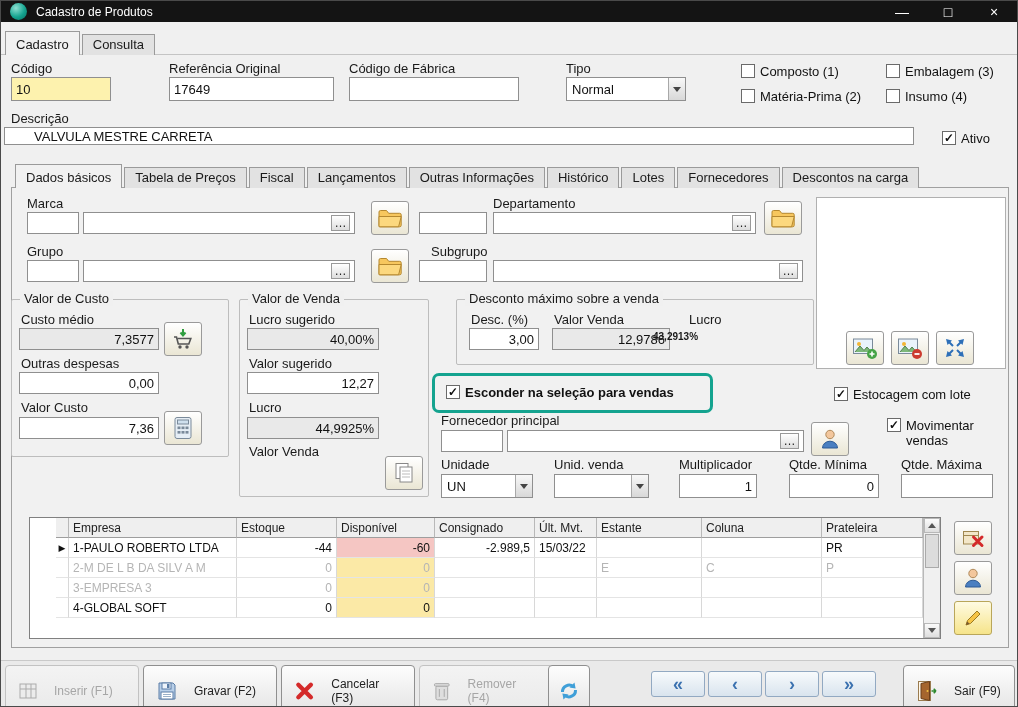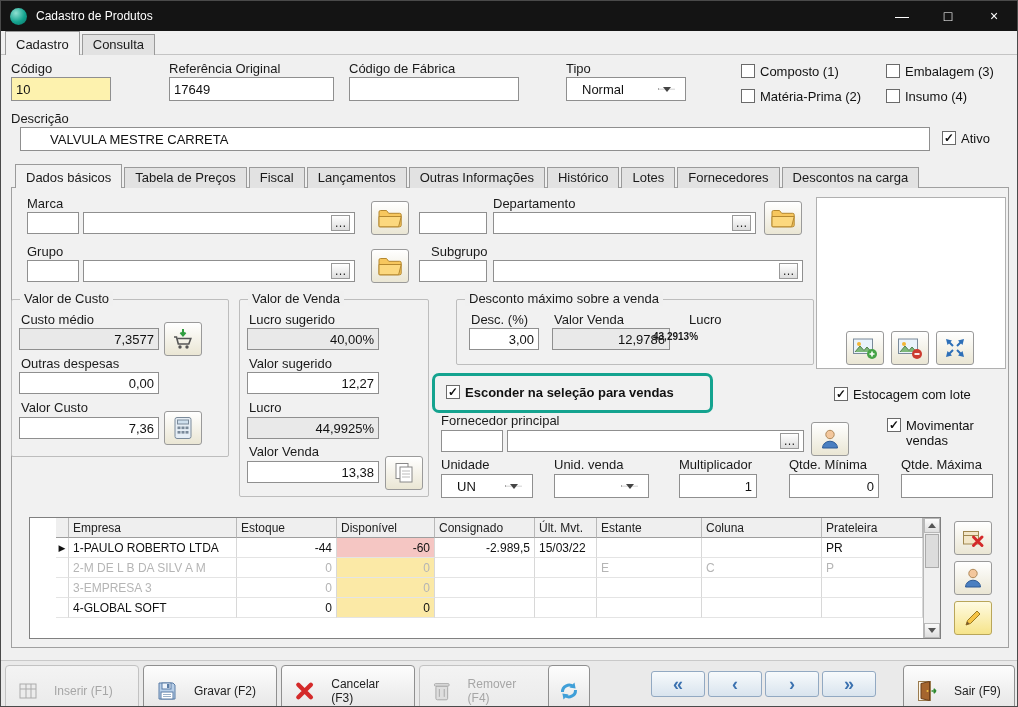--- a/index.html
+++ b/index.html
@@ -1,40 +1,40 @@
 <!DOCTYPE html>
 <html><head>
 <meta charset="utf-8">
 <style>
   * { margin:0; padding:0; box-sizing:border-box; }
   body { font-family:"Liberation Sans", sans-serif; background:#ffffff; }
   .win { position:relative; width:1018px; height:707px; background:#f0f0f0; border:1px solid #4a4a4a; overflow:hidden; }
 
   
-  .titlebar { position:absolute; left:0; top:0; width:100%; height:30px; background:#141414; display:flex; align-items:center; color:#fff; }
+  .titlebar { position:absolute; left:0; top:0; width:100%; height:21px; background:#141414; display:flex; align-items:center; color:#fff; }
   .app-icon { width:17px; height:17px; border-radius:50%; margin:0 9px 0 9px;
     background:radial-gradient(circle at 35% 30%, #8fe0d2, #14a38f 55%, #0a6e62); }
   .tb-title { font-size:12px; }
   .win-controls { margin-left:auto; display:flex; height:100%; }
   .win-ctl { width:46px; display:flex; align-items:center; justify-content:center; font-size:14px; color:#fff; }
 
   
   .tabs { position:absolute; display:flex; align-items:flex-end; }
   .tab { height:21px; padding:2px 10px 3px; border:1px solid #9a9a9a; border-bottom:none; background:#e2e2e2; font-size:13px; margin-right:2px; white-space:nowrap; color:#1a1a1a; position:relative; }
   .tab.active { height:24px; padding-top:5px; background:#f1f1f1; z-index:5; }
   .hairline { position:absolute; left:0; width:100%; height:1px; background:#c4c4c4; }
 
   .label { position:absolute; font-size:13px; color:#1a1a1a; white-space:nowrap; }
   .field { position:absolute; height:22px; background:#fff; border:1px solid #8f8f8f; font-size:13px; color:#111; padding:1px 4px; display:flex; align-items:center; overflow:hidden; white-space:nowrap; }
   .field.ro { background:#e9e9e9; }
   .field.yellow { background:#fdf2ae; }
   .field.num { justify-content:flex-end; }
   .f-text { flex:1; overflow:hidden; white-space:nowrap; }
   .ellipsis-btn { width:19px; height:16px; margin-left:auto; border:1px solid #999; background:linear-gradient(#fff,#ddd); font-size:12px; line-height:1; display:flex; align-items:center; justify-content:center; color:#222; }
-  .combo { padding:10px; }
+  .combo { padding:0; }
   .combo .combo-text { flex:1; padding:2px 5px; overflow:hidden; }
   .combo-btn { width:17px; height:100%; border-left:1px solid #a8a8a8; background:linear-gradient(#f8f8f8,#d8d8d8); display:flex; align-items:center; justify-content:center; }
   .arrow-down { width:0; height:0; border-left:4px solid transparent; border-right:4px solid transparent; border-top:5px solid #444; }
 
   .checkbox { position:absolute; display:flex; align-items:flex-start; gap:5px; font-size:13px; color:#111; }
   .cb-box { width:14px; height:14px; min-width:14px; border:1px solid #6a6a6a; background:#fff; font-size:12px; line-height:12px; text-align:center; font-weight:bold; color:#111; }
   .cb-label { line-height:15px; }
 
   .groupbox { position:absolute; border:1px solid #bdbdbd; border-radius:2px; }
   .legend { position:absolute; top:-9px; left:8px; background:#f0f0f0; padding:0 4px; font-size:13px; color:#1a1a1a; white-space:nowrap; }
@@ -126,21 +126,21 @@
   <div class="checkbox" style="left:740px; top:88px;">
     <span class="cb-box"></span>
     <span class="cb-label">Matéria-Prima (2)</span>
   </div>
   <div class="checkbox" style="left:885px; top:88px;">
     <span class="cb-box"></span>
     <span class="cb-label">Insumo (4)</span>
   </div>
 
   <span class="label" style="left:10px; top:110px;">Descrição</span>
-  <div class="field" style="left:19px; top:126px; width:910px; height:24px;padding-left:29px;">VALVULA MESTRE CARRETA</div>
+  <div class="field" style="left:3px; top:126px; width:910px; height:18px;padding-left:29px;">VALVULA MESTRE CARRETA</div>
   <div class="checkbox" style="left:941px; top:130px;">
     <span class="cb-box">✓</span>
     <span class="cb-label">Ativo</span>
   </div>
 
   <div class="tabs" style="left:14px; top:162px; height:25px; z-index:4;">
     <div class="tab active">Dados básicos</div>
     <div class="tab">Tabela de Preços</div>
     <div class="tab">Fiscal</div>
     <div class="tab">Lançamentos</div>
@@ -262,21 +262,20 @@
   <div class="groupbox" style="left:238px; top:298px; width:190px; height:198px;">
     <span class="legend">Valor de Venda</span>
   </div>
   <span class="label" style="left:248px; top:311px;">Lucro sugerido</span>
   <div class="field ro num" style="left:246px; top:327px; width:132px;">40,00%</div>
   <span class="label" style="left:248px; top:355px;">Valor sugerido</span>
   <div class="field num" style="left:246px; top:371px; width:132px;">12,27</div>
   <span class="label" style="left:248px; top:399px;">Lucro</span>
   <div class="field ro num" style="left:246px; top:416px; width:132px;">44,9925%</div>
   <span class="label" style="left:248px; top:443px;">Valor Venda</span>
-  <div class="field num" style="left:246px; top:460px; width:132px;">13,38</div>
   <div class="icon-btn" style="left:384px; top:455px;">
     <svg width="22" height="24" viewBox="0 0 22 24">
         <rect x="3" y="2.5" width="12" height="15" fill="#fff" stroke="#888"></rect>
         <rect x="7" y="6" width="12" height="15" fill="#fff" stroke="#888"></rect>
         <line x1="9" y1="10" x2="17" y2="10" stroke="#bbb"></line>
         <line x1="9" y1="13" x2="17" y2="13" stroke="#bbb"></line>
         <line x1="9" y1="16" x2="17" y2="16" stroke="#bbb"></line>
       </svg>
   </div>
 

